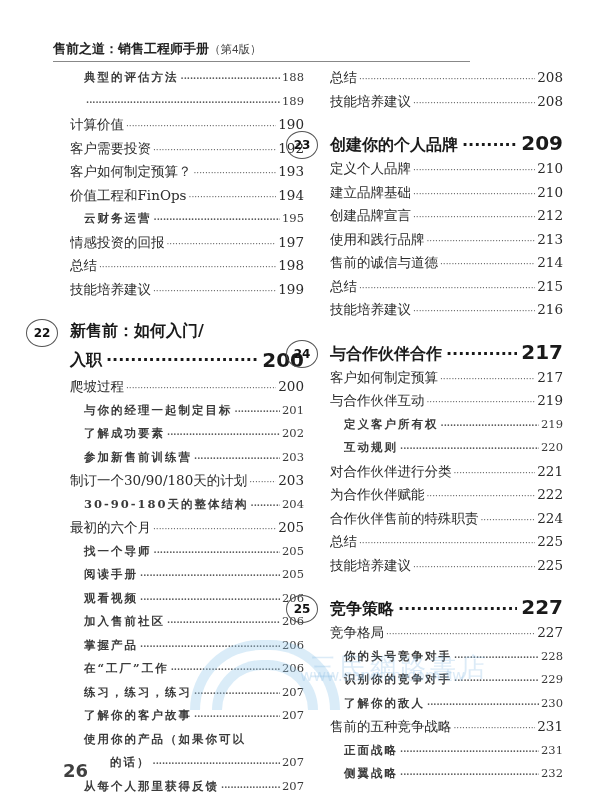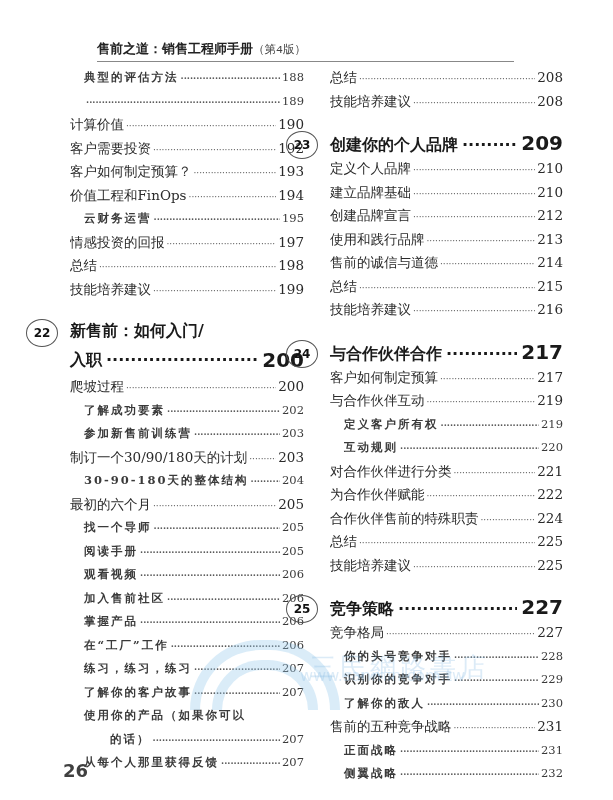--- a/index.html
+++ b/index.html
@@ -1,25 +1,24 @@
 <!DOCTYPE html>
 <html><head>
   <meta charset="utf-8">
   <style>
     * { box-sizing: border-box; margin: 0; padding: 0; }
     html, body { width: 613px; height: 800px; background: #ffffff; overflow: hidden; }
     body { position: relative; font-family: "DejaVu Serif", "Liberation Serif", serif; color: #2a2a2a; }
 
     .running-header {
       position: absolute; left: 53px; top: 40px; width: 417px;
-      font-family: Liberation Mono, monospace;
+      font-family: Liberation Sans, sans-serif;
       font-size: 13px; font-weight: bold; color: #222;
       padding-bottom: 3px;
       border-bottom: 1.5px solid #888;
-      margin-left: 44px;
     }
     .running-header .edition { font-weight: normal; font-size: 11.5px; color: #444; }
 
     .col { position: absolute; top: 66px; }
     .col-left { left: 70px; width: 234px; }
     .col-right { left: 330px; width: 233px; }
 
     .row { display: flex; align-items: baseline; white-space: nowrap; overflow: hidden; }
     .row .title { flex: 0 0 auto; }
     .row .dots { flex: 1 1 auto; overflow: hidden; color: #555; letter-spacing: 0px; margin: 0 2px; }
@@ -145,20 +144,25 @@
       <span class="page">200</span>
     </div>
   </div>
   <div id="ch22-entries">
       <div class="row l1">
         <span class="title">爬坡过程</span>
         <span class="dots"></span>
         <span class="page">200</span>
       </div>
       <div class="row l2">
+        <span class="title">与你的经理一起制定目标</span>
+        <span class="dots"></span>
+        <span class="page">201</span>
+      </div>
+      <div class="row l2">
         <span class="title">了解成功要素</span>
         <span class="dots"></span>
         <span class="page">202</span>
       </div>
       <div class="row l2">
         <span class="title">参加新售前训练营</span>
         <span class="dots"></span>
         <span class="page">203</span>
       </div>
       <div class="row l1">

